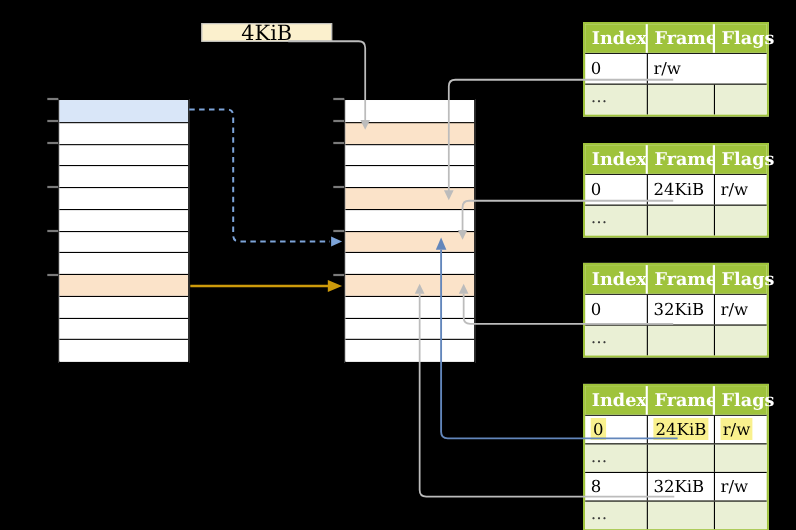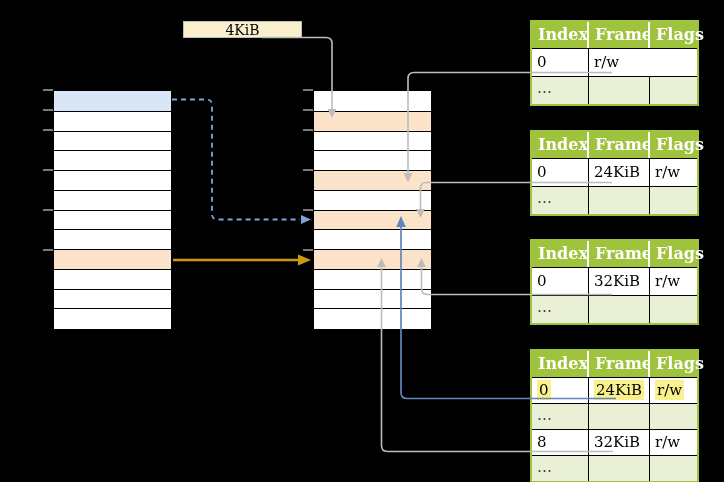--- a/index.html
+++ b/index.html
@@ -13,21 +13,21 @@
   .mem-row + .mem-row{border-top:1px solid #000;}
   .f-white{background:#fff;}
   .f-blue{background:var(--row-blue);}
   .f-orange{background:var(--row-orange);}
 
   .tick{position:absolute;width:10px;height:2px;background:var(--tick-gray);}
 
   
   .kib-box{position:absolute;left:183px;top:21px;width:119px;height:17px;box-sizing:border-box;
            background:var(--box-cream);border:1px solid #bdbdbd;
-           text-align:center;font-size:14px;line-height:16px;color:#000;}
+           text-align:center;font-size:19px;line-height:16px;color:#000;}
 
   
   .pt{position:absolute;left:530px;width:169px;box-sizing:border-box;
       border:2px solid var(--header-green);background:#fff;}
   .pt-head{display:grid;grid-template-columns:57px 61px 47px;}
   .pt-hc{background:var(--header-green);color:#fff;font-weight:bold;font-size:16px;
          height:26px;line-height:26px;padding-left:6px;box-sizing:border-box;}
   .pt-hc:not(:last-child){border-right:2px solid #fff;}
   .pt-row{display:grid;grid-template-columns:57px 61px 47px;border-top:1px solid #000;}
   .pt-c{height:27px;line-height:26px;font-size:15px;color:#000;padding-left:5px;

